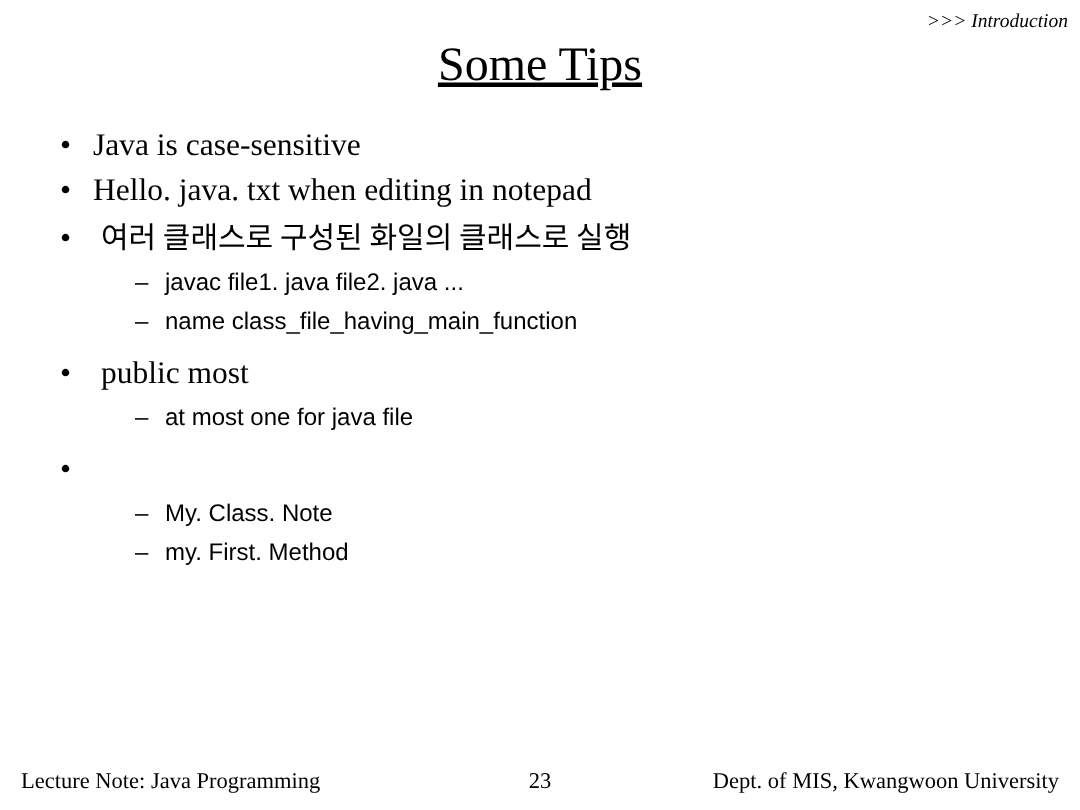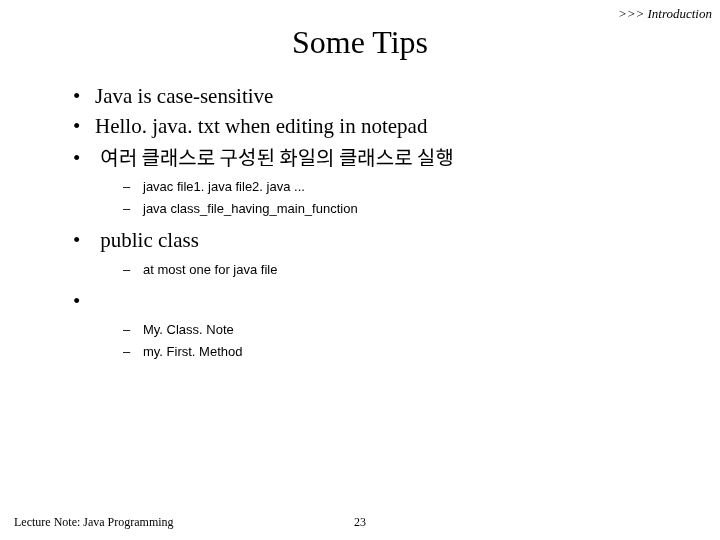--- a/index.html
+++ b/index.html
@@ -1,57 +1,58 @@
 <!DOCTYPE html>
 <html><head>
 <meta charset="utf-8">
 <style>
   * { margin: 0; padding: 0; box-sizing: border-box; }
   html, body { width: 720px; height: 540px; background: #fff; font-family: "Times New Roman", Times, serif; color: #000; }
   .slide { position: relative; width: 720px; height: 540px; padding: 18px 30px 0 30px; }
   .breadcrumb { position: absolute; top: 6px; right: 8px; font-size: 13px; font-style: italic; font-family: "Times New Roman", serif; }
-  .title { text-align: center; font-size: 32px; font-weight: 400; margin-top: 6px; margin-bottom: 22px; }
+  .title { text-align: center; font-size: 32px; font-weight: 400; margin-top: 6px; margin-bottom: 22px; text-decoration: underline; }
   ul.level1 { list-style: none; padding-left: 32px; }
-  ul.level1 > li { font-size: 21px; margin-bottom: 4px; line-height: 1.25; margin-left: 33px; }
+  ul.level1 > li { font-size: 21px; margin-bottom: 4px; line-height: 1.25; }
   ul.level1 > li::before { content: "•"; display: inline-block; width: 22px; margin-left: -22px; }
   ul.level2 { list-style: none; padding-left: 48px; margin-top: 8px; margin-bottom: 10px; }
-  ul.level2 > li { font-size: 13px; font-family: Arial, Helvetica, sans-serif; margin-bottom: 6px; line-height: 1.25; }
+  ul.level2 > li { font-size: 16px; font-family: Arial, Helvetica, sans-serif; margin-bottom: 6px; line-height: 1.25; }
   ul.level2 > li::before { content: "–"; display: inline-block; width: 20px; margin-left: -20px; }
   .cjk { font-family: "Malgun Gothic", "Apple SD Gothic Neo", "Noto Sans KR", Arial, sans-serif; font-size: 20px; }
-  .footer { position: absolute; bottom: 10px; left: 0; right: 0; padding: 0 14px; font-size: 12px; font-family: "Times New Roman", serif; display: flex; justify-content: space-between; align-items: baseline; margin-top: 24px; }
+  .footer { position: absolute; bottom: 10px; left: 0; right: 0; padding: 0 14px; font-size: 15px; font-family: "Times New Roman", serif; display: flex; justify-content: space-between; align-items: baseline; margin-top: 24px; }
   .footer .center { position: absolute; left: 50%; transform: translateX(-50%); text-align: center; }
 </style>
 </head>
 <body>
 
 <div class="slide">
   <div class="breadcrumb">&gt;&gt;&gt; Introduction</div>
   <h1 class="title">Some Tips</h1>
 
   <ul class="level1">
     <li>Java is case-sensitive</li>
     <li>Hello. java. txt when editing in notepad</li>
     <li>
       <span class="cjk">여러 클래스로 구성된 화일의 클래스로 실행</span>
       <ul class="level2">
         <li>javac file1. java  file2. java ...</li>
-        <li>java  class_file_having_main_function</li>
+        <li>name  class_file_having_main_function</li>
       </ul>
     </li>
     <li>
-      <span>public class</span>
+      <span>public most</span>
       <ul class="level2">
         <li>at most one for java file</li>
       </ul>
     </li>
     <li>
       <ul class="level2">
         <li>My. Class. Note</li>
         <li>my. First. Method</li>
       </ul>
     </li>
   </ul>
 
   <div class="footer">
     <span>Lecture Note: Java Programming</span>
     <span class="center">23</span>
+    <span>Dept. of MIS, Kwangwoon University</span>
   </div>
 </div>
 
 </body></html>

